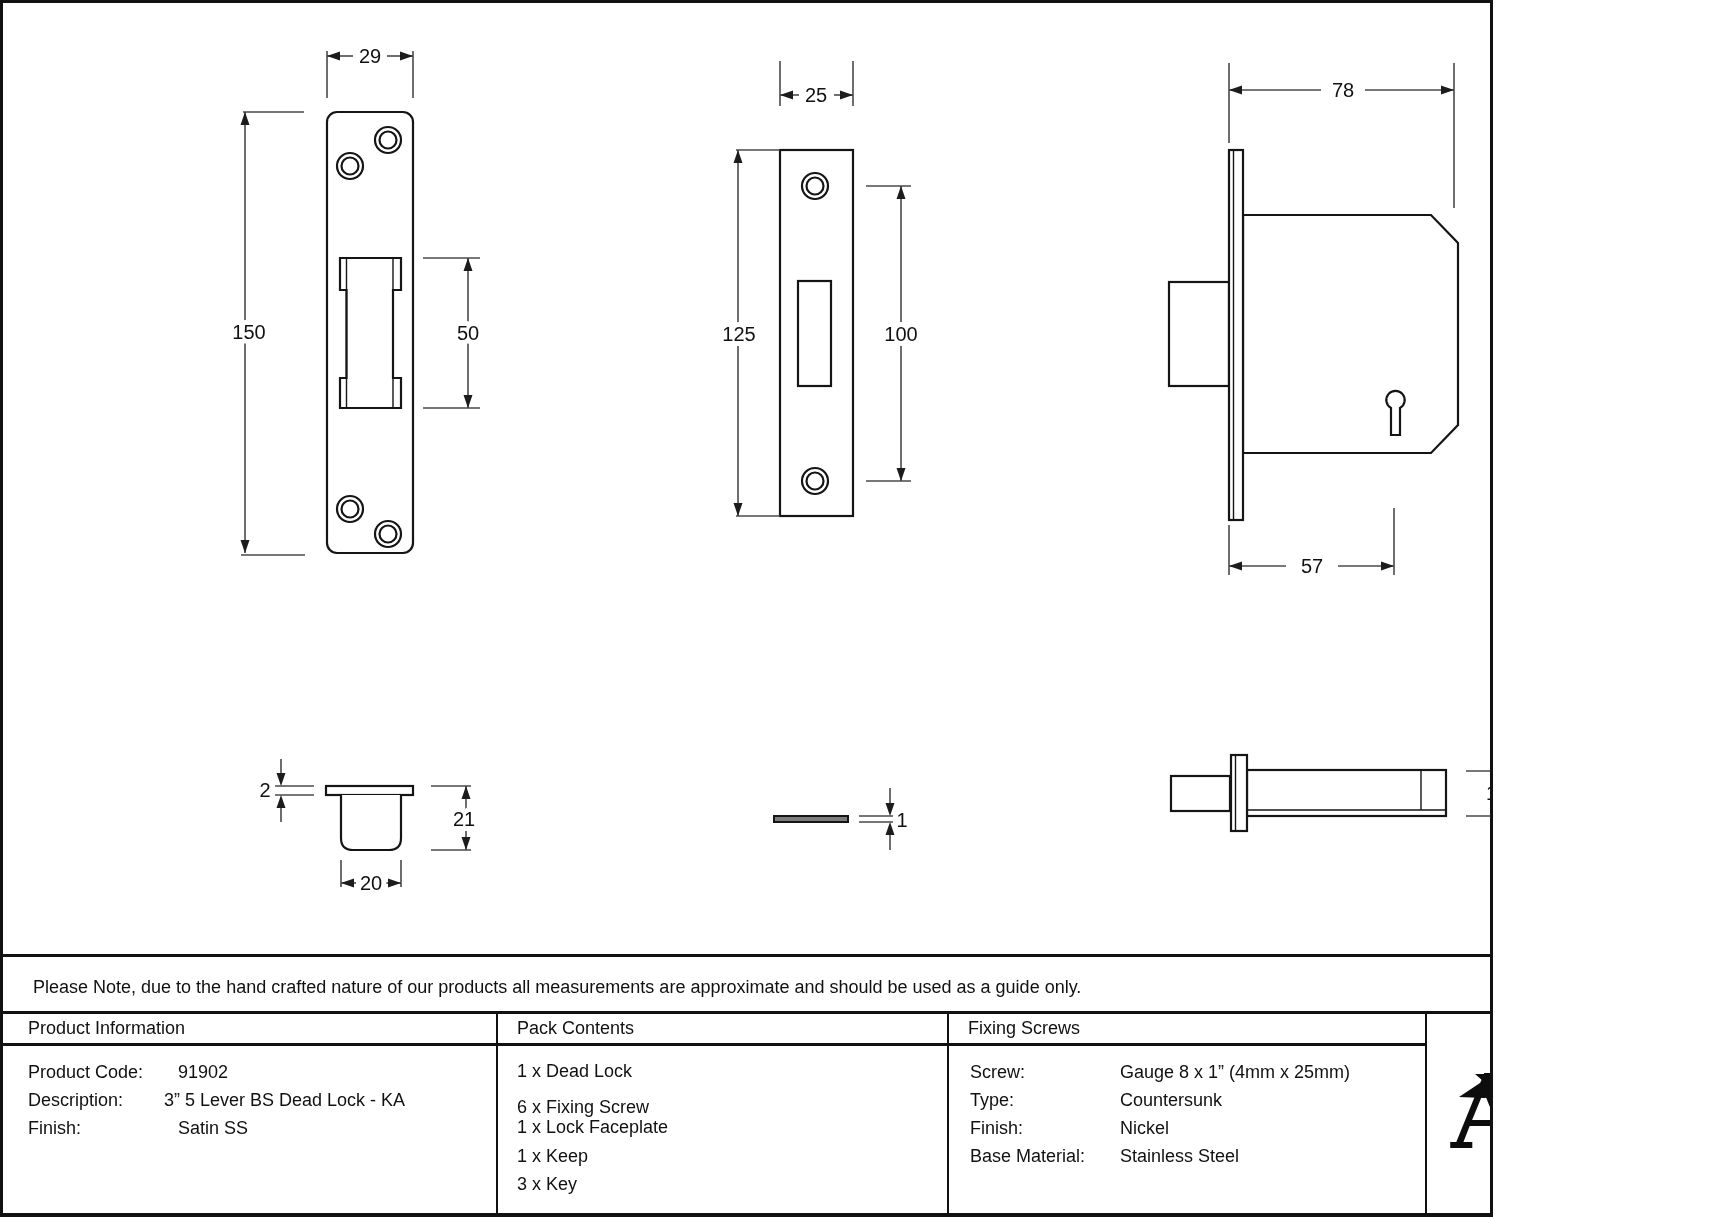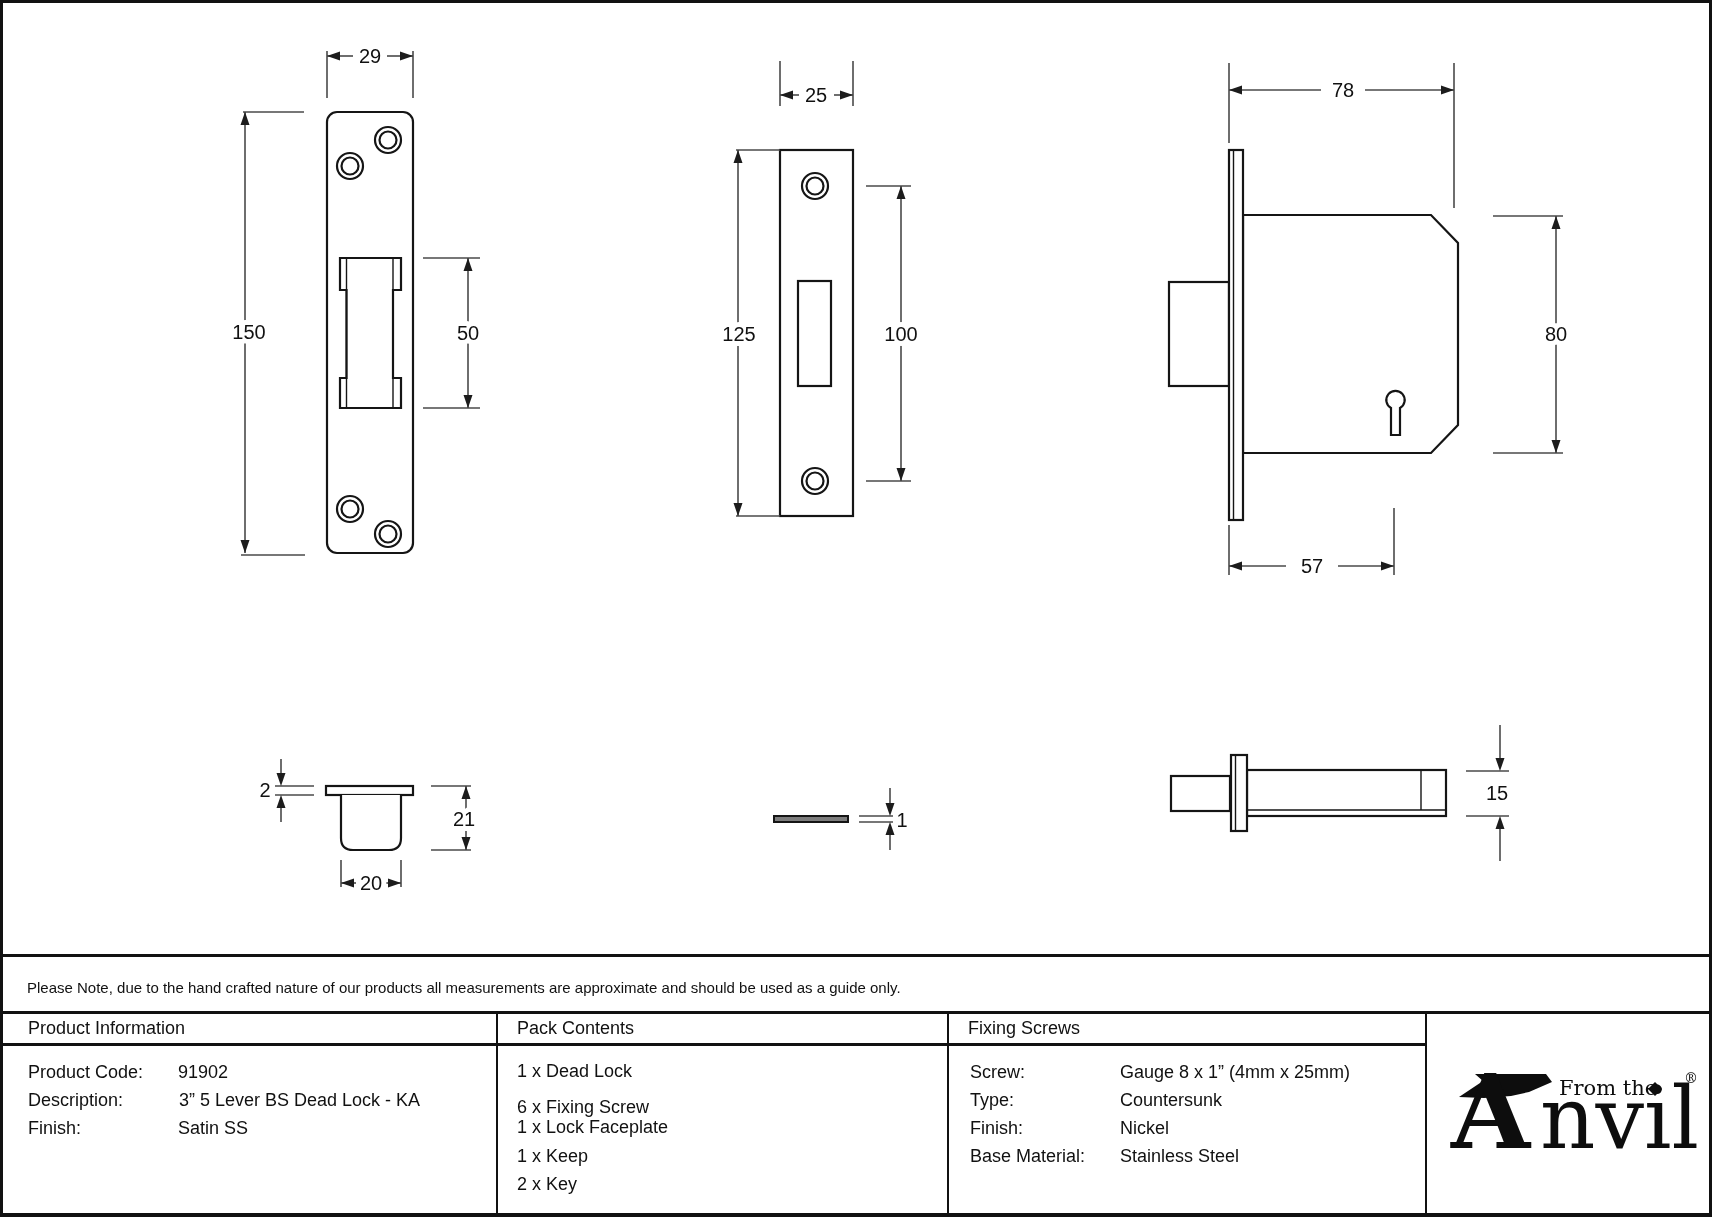--- a/index.html
+++ b/index.html
@@ -1,18 +1,18 @@
 <!DOCTYPE html>
 <html><head>
 <meta charset="utf-8">
 <style>
   html,body{margin:0;padding:0;background:#fff;}
   .sheet{
     position:relative;
-    width:1712px;height:1217px;
+    width:1493px;height:1217px;
     background:#fff;
     border:3px solid #111;
     border-bottom-width:4px;
     box-sizing:border-box;
     font-family:"Liberation Sans", sans-serif;
     color:#111;
     overflow:hidden;
   }
   svg{position:absolute;left:0;top:0;}
   
@@ -21,21 +21,21 @@
   .objfill{fill:#7d7d7d;stroke:#151515;stroke-width:2;}
   .dim{stroke:#4a4a4a;stroke-width:1.6;fill:none;}
   .arr{fill:#1c1c1c;stroke:none;}
   text.dimlbl{
     font:20px "Liberation Sans", sans-serif;
     fill:#111;text-anchor:middle;
     paint-order:stroke;stroke:#ffffff;stroke-width:10px;stroke-linejoin:round;
   }
   
   .notebar{position:absolute;left:0;right:0;top:951px;height:57px;border-top:3px solid #111;box-sizing:border-box;}
-  .notetext{position:absolute;left:24px;top:30px;transform:translateY(-50%);font-size:15px;white-space:nowrap;}
+  .notetext{position:absolute;left:30px;top:30px;transform:translateY(-50%);font-size:18px;white-space:nowrap;}
   .tabletop{position:absolute;left:0;right:0;top:1008px;height:3px;background:#111;}
   .vdiv{position:absolute;top:1008px;height:206px;width:2px;background:#111;}
   .hdrline{position:absolute;left:0;top:1040px;width:1422px;height:3px;background:#111;}
   .cell-text{position:absolute;transform:translateY(-50%);font-size:18px;white-space:nowrap;}
   .logo-svg{position:absolute;left:1423px;top:1008px;}
   .logo-serif{font-family:"DejaVu Serif","Liberation Serif",serif;fill:#0d0d0d;}
 </style>
 </head>
 <body>
 
@@ -229,29 +229,29 @@
   <div class="vdiv" style="left:1422px;"></div>
   <div class="hdrline"></div>
 
   <div class="cell-text" style="left:25px;top:1025px;">Product Information</div>
   <div class="cell-text" style="left:514px;top:1025px;">Pack Contents</div>
   <div class="cell-text" style="left:965px;top:1025px;">Fixing Screws</div>
 
   <div class="cell-text" style="left:25px;top:1069px;">Product Code:</div>
   <div class="cell-text" style="left:175px;top:1069px;">91902</div>
   <div class="cell-text" style="left:25px;top:1097px;">Description:</div>
-  <div class="cell-text" style="left:176px;top:1097px;">3” 5 Lever BS Dead Lock - KA</div>
+  <div class="cell-text" style="left:161px;top:1097px;">3” 5 Lever BS Dead Lock - KA</div>
   <div class="cell-text" style="left:25px;top:1125px;">Finish:</div>
   <div class="cell-text" style="left:175px;top:1125px;">Satin SS</div>
 
   <div class="cell-text" style="left:514px;top:1068px;">1 x Dead Lock</div>
   <div class="cell-text" style="left:514px;top:1096px;margin-top:8px;">6 x Fixing Screw</div>
   <div class="cell-text" style="left:514px;top:1124px;">1 x Lock Faceplate</div>
   <div class="cell-text" style="left:514px;top:1153px;">1 x Keep</div>
-  <div class="cell-text" style="left:514px;top:1181px;">2 x Key</div>
+  <div class="cell-text" style="left:514px;top:1181px;">3 x Key</div>
 
   <div class="cell-text" style="left:967px;top:1069px;">Screw:</div>
   <div class="cell-text" style="left:1117px;top:1069px;text-align:right;">Gauge 8 x 1” (4mm x 25mm)</div>
   <div class="cell-text" style="left:967px;top:1097px;">Type:</div>
   <div class="cell-text" style="left:1117px;top:1097px;">Countersunk</div>
   <div class="cell-text" style="left:967px;top:1125px;">Finish:</div>
   <div class="cell-text" style="left:1117px;top:1125px;">Nickel</div>
   <div class="cell-text" style="left:967px;top:1153px;">Base Material:</div>
   <div class="cell-text" style="left:1117px;top:1153px;">Stainless Steel</div>
 

